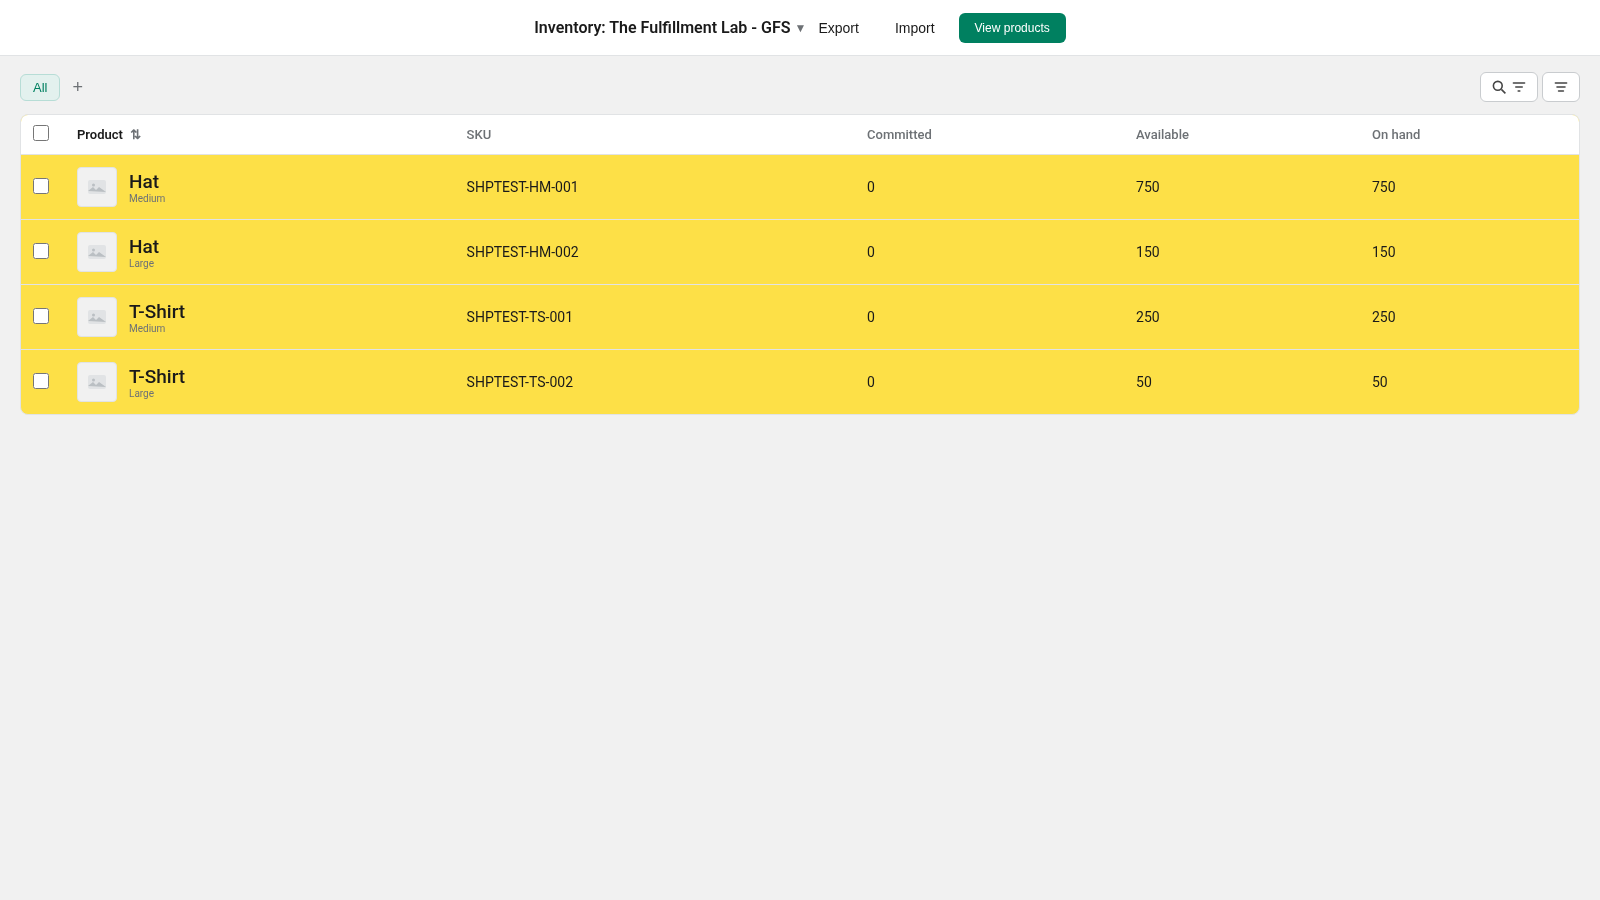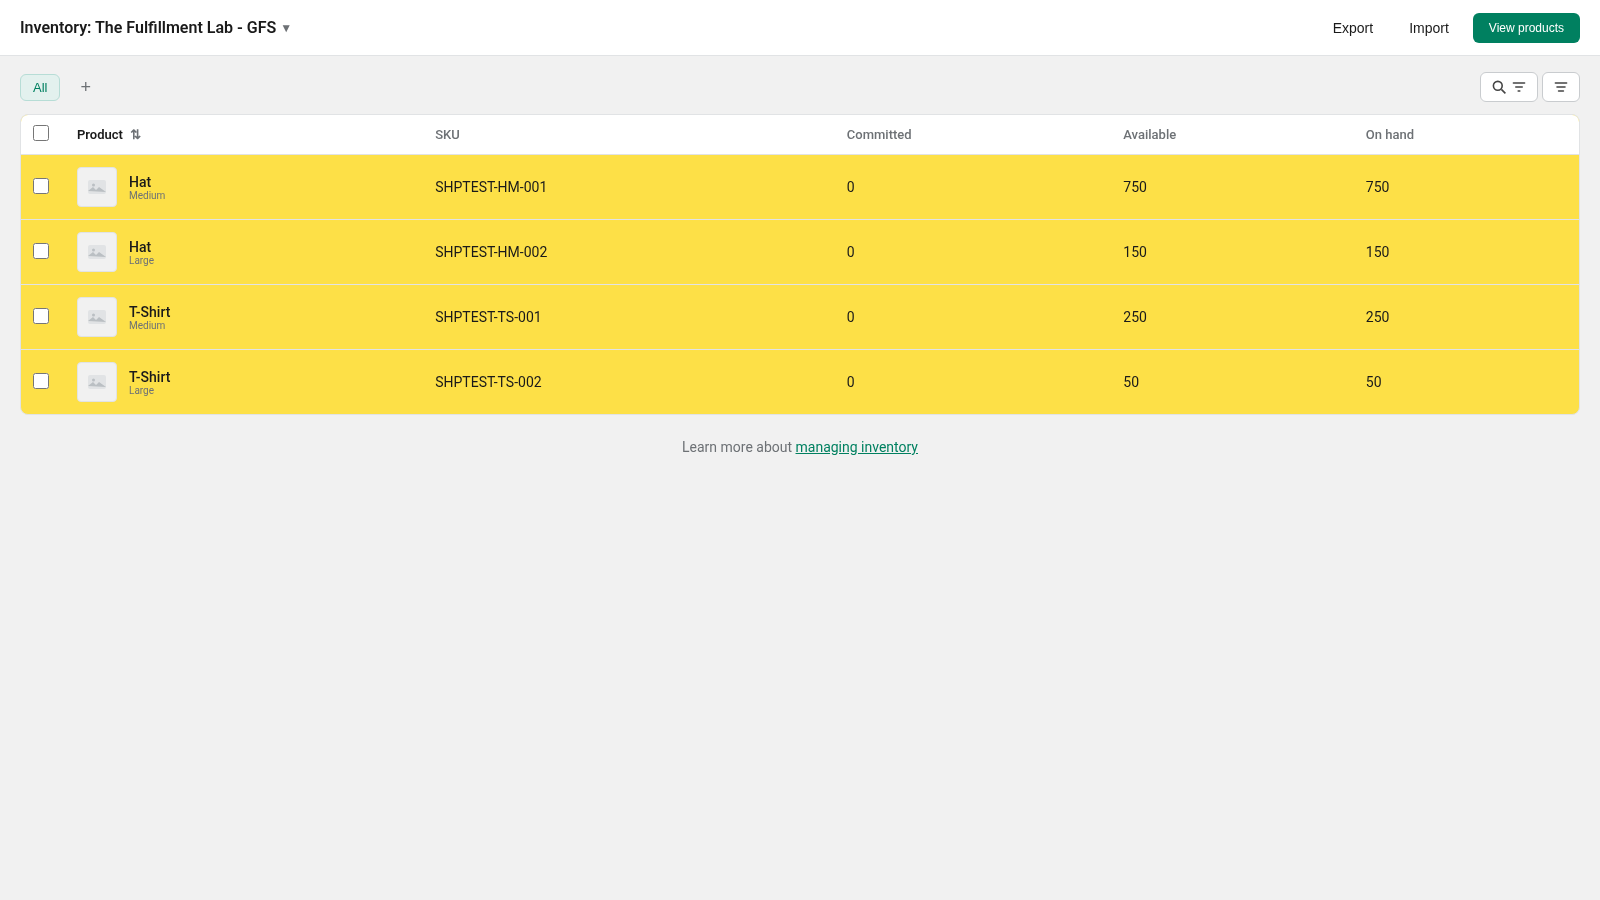--- a/index.html
+++ b/index.html
@@ -10,21 +10,21 @@
       color: #1a1a1a;
     }
 
     
     .header {
       background: #fff;
       border-bottom: 1px solid #e1e3e5;
       height: 56px;
       display: flex;
       align-items: center;
-      justify-content: space-between;
+      justify-content: center;
       padding: 0 20px;
     }
     .header-title {
       display: flex;
       align-items: center;
       gap: 4px;
       font-size: 16px;
       font-weight: 600;
       color: #1a1a1a;
     }
@@ -64,21 +64,21 @@
     
     .tabs-bar {
       display: flex;
       align-items: center;
       justify-content: space-between;
       margin-bottom: 12px;
     }
     .tabs-left {
       display: flex;
       align-items: center;
-      gap: 12px;
+      gap: 4px;
       justify-content: space-between;
     }
     .tab-all {
       background: #e3f1ee;
       color: #008060;
       border: 1px solid #b7ddd6;
       border-radius: 6px;
       padding: 5px 12px;
       font-size: 13px;
       font-weight: 500;
@@ -167,21 +167,21 @@
       display: flex;
       align-items: center;
       justify-content: center;
       color: #babfc3;
       flex-shrink: 0;
     }
     .product-image svg { width: 20px; height: 20px; }
     .product-info .product-name {
       font-weight: 500;
       color: #1a1a1a;
-      font-size: 14px;
+      font-size: 19px;
     }
     .product-info .product-variant {
       color: #6d7175;
       font-size: 10px;
     }
     .checkbox-col input[type="checkbox"] {
       width: 16px;
       height: 16px;
       cursor: pointer;
       accent-color: #008060;
@@ -358,17 +358,14 @@
       </td>
       <td>SHPTEST-TS-002</td>
       <td>0</td>
       <td>50</td>
       <td>50</td>
     </tr>
         </tbody>
     </table>
   </div>
 
-  <div class="footer-text">
-    <span>Learn more about </span><a href="#">managing inventory</a>
-  </div>
 
 </div>
 
 </body></html>

